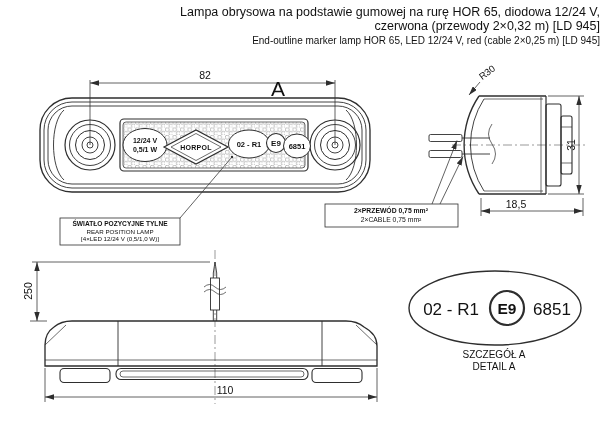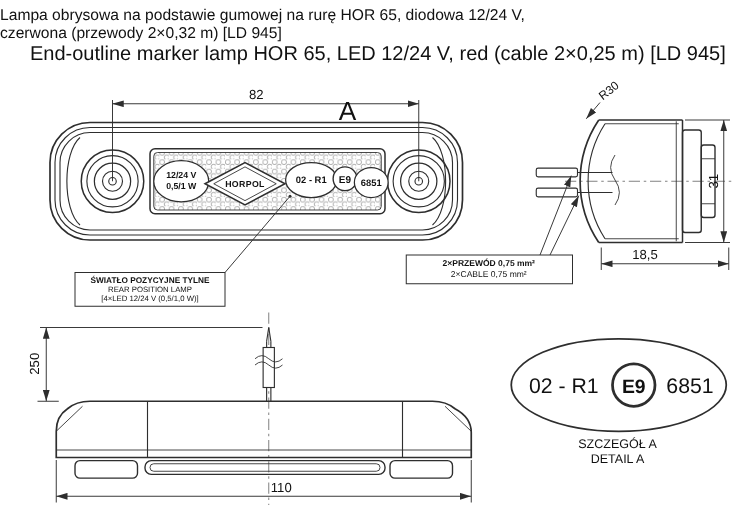--- a/index.html
+++ b/index.html
@@ -1,20 +1,20 @@
 <!DOCTYPE html>
 <html><head>
 <meta charset="utf-8">
 <style>
   html,body{margin:0;padding:0;background:#fff;}
   #canvas{position:relative;width:600px;height:422px;background:#fff;overflow:hidden;
           font-family:"Liberation Sans", sans-serif;color:#111;}
-  #titleblock{position:absolute;top:5px;left:0;width:600px;text-align:left;line-height:1.15;}
+  #titleblock{position:absolute;top:5px;left:0;width:600px;text-align:right;line-height:1.15;}
   .t-main{font-size:12.5px;color:#111;}
-  .t-sub{font-size:16px;color:#111;margin-top:1px;margin-left:24px;}
+  .t-sub{font-size:10px;color:#111;margin-top:1px;margin-left:24px;}
   svg{position:absolute;top:0;left:0;}
   svg text{fill:#111;}
   .geo{stroke:#2e2e2e;fill:none;}
   .thick{stroke-width:1.35;}
   .mid{stroke-width:0.9;}
   .thin{stroke-width:0.7;}
   .dim{stroke:#3a3a3a;stroke-width:0.8;fill:none;}
   .white{fill:#ffffff;}
   .dimtext{font-size:10.5px;}
   .marktext{font-weight:600;}

